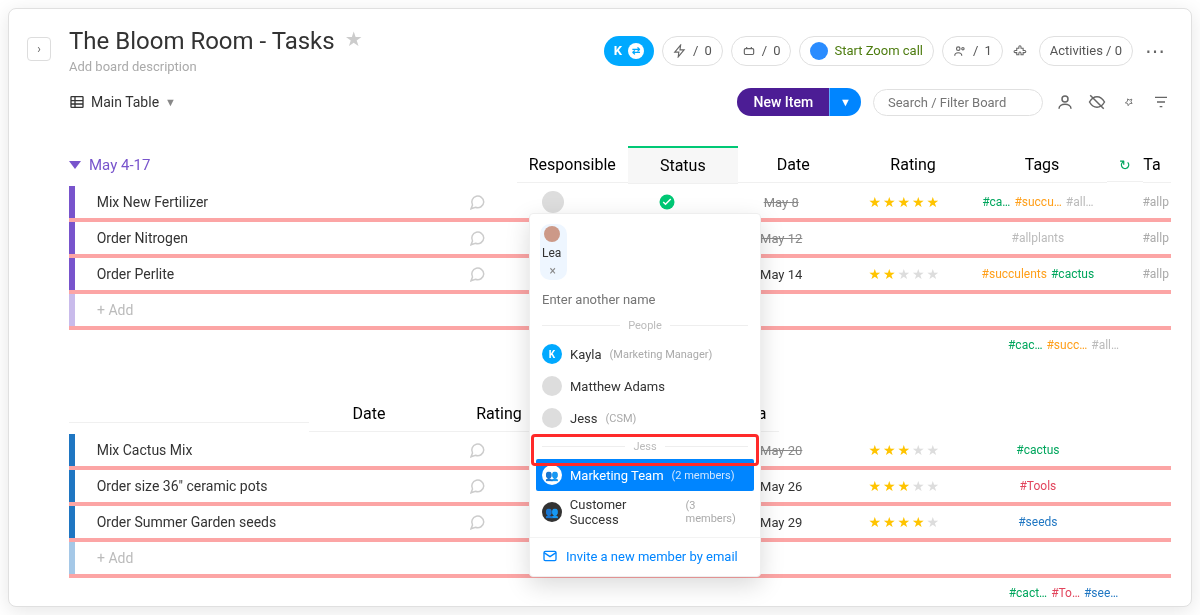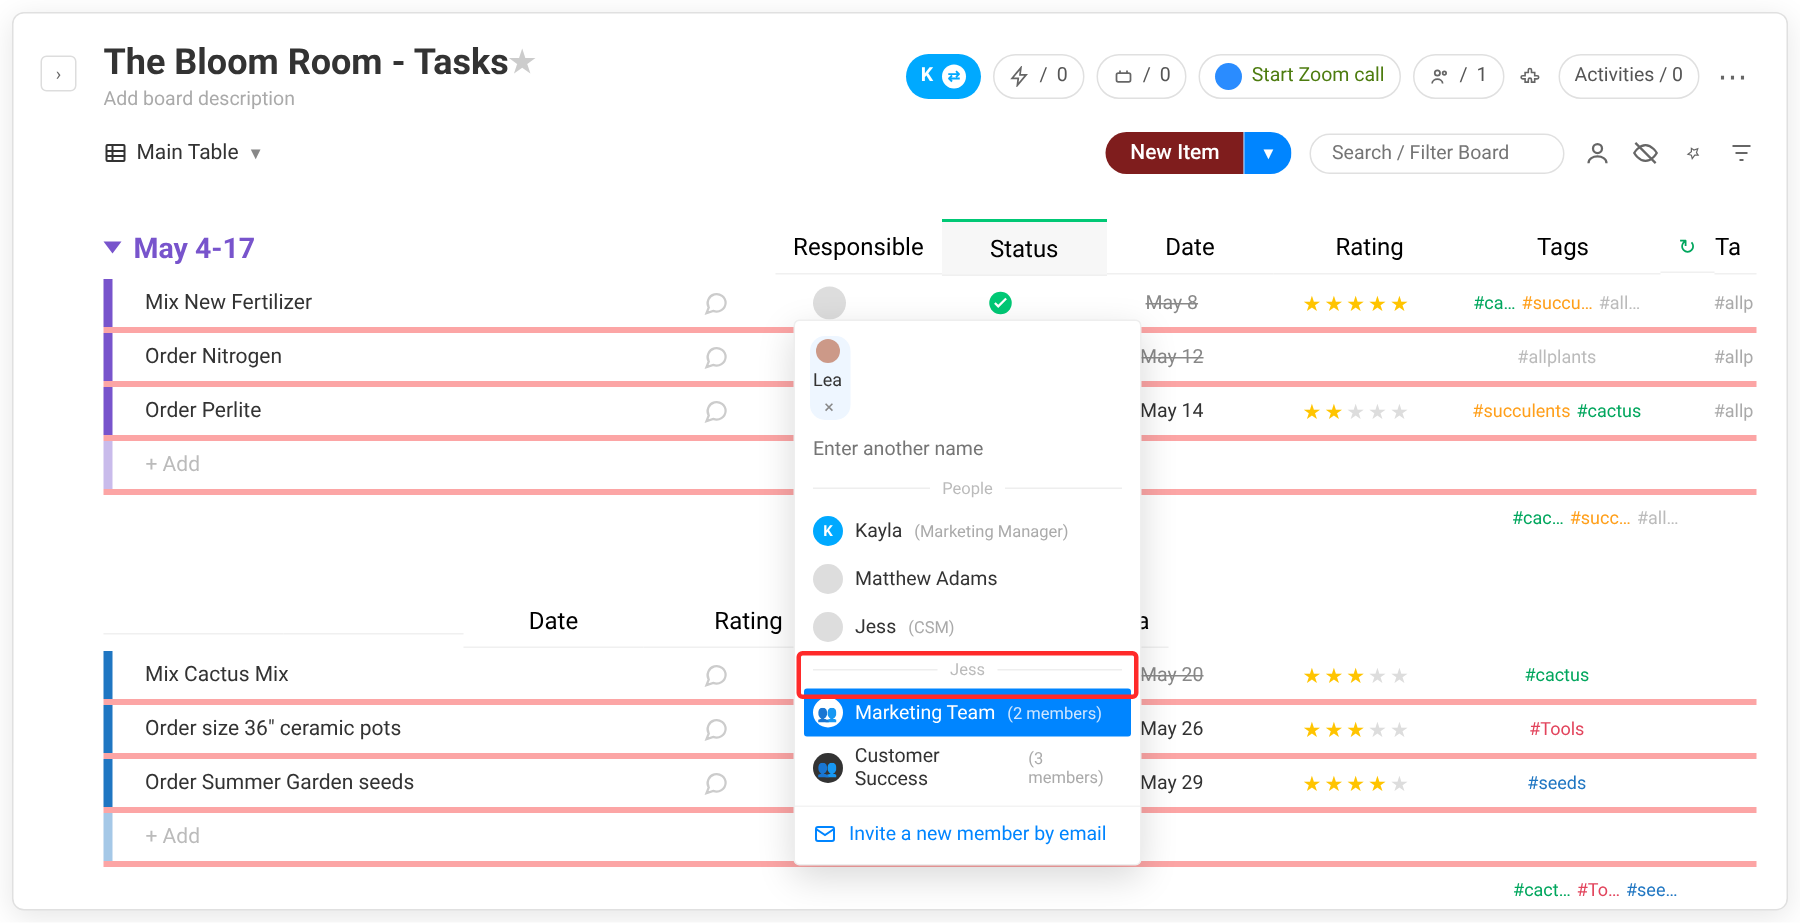--- a/index.html
+++ b/index.html
@@ -1,44 +1,44 @@
 <!DOCTYPE html>
 <html><head>
 <meta charset="utf-8">
 <style>
 * { box-sizing: border-box; margin: 0; padding: 0; font-family: -apple-system, BlinkMacSystemFont, "Segoe UI", Roboto, Helvetica, Arial, sans-serif; }
 body { background: #fff; width: 1200px; height: 615px; position: relative; overflow: hidden; }
 .shell { border: 1px solid #e0e0e0; border-radius: 8px; margin: 8px; height: 599px; box-shadow: 0 4px 20px rgba(0,0,0,0.1); position: relative; overflow: hidden; background:#fff; }
 .chevron-back { position:absolute; left:18px; top:28px; width:24px; height:24px; border:1px solid #ddd; border-radius:4px; display:flex; align-items:center; justify-content:center; color:#666; font-size:12px; cursor:pointer; }
 .header { padding: 18px 20px 0 60px; display:flex; align-items:center; }
 .title-wrap { flex:1; }
-.title { font-size:24px; font-weight:700; color:#333; display:flex; align-items:center; }
+.title { font-size:24px; font-weight:400; color:#333; display:flex; gap:10px; }
 .star { color:#ccc; font-size:20px; cursor:pointer; }
 .desc { color:#aaa; font-size:13px; margin-top:4px; }
 .header-right { display:flex; align-items:center; gap:8px; }
 .pill { border:1px solid #e0e0e0; border-radius:16px; padding:4px 10px; display:flex; align-items:center; gap:6px; font-size:13px; color:#555; height:30px; cursor:pointer; }
 .pill.blue-badge { background:#00a9ff; color:#fff; border:none; font-weight:700; padding:4px 10px; border-radius:16px; }
 .pill .blue-ic { width:16px; height:16px; border-radius:50%; background:#fff; color:#00a9ff; font-size:10px; display:flex; align-items:center; justify-content:center; font-weight:700;}
 .pill.zoom { color:#4d7c0f; }
 .zoom-dot { width:18px; height:18px; border-radius:50%; background:#2a8cff; display:inline-block; }
 .dots3 { font-size:20px; color:#666; letter-spacing:2px; cursor:pointer; padding:0 4px; }
 .toolbar { padding: 14px 20px 0 60px; display:flex; align-items:center; }
 .view-pill { display:flex; align-items:center; gap:6px; font-size:14px; color:#333; cursor:pointer; }
 .grid-ic { width:16px; height:16px; display:inline-block; }
 .toolbar-right { margin-left:auto; display:flex; align-items:center; gap:12px; }
 .newitem { display:flex; align-items:stretch; }
-.newitem-main { background:#7f1d1d; color:#fff; padding:6px 16px; border-radius:16px 0 0 16px; font-size:14px; font-weight:500; cursor:pointer; }
+.newitem-main { background:#4c1d95; color:#fff; padding:6px 16px; border-radius:16px 0 0 16px; font-size:14px; font-weight:500; cursor:pointer; }
 .newitem-dd { background:#0085ff; color:#fff; padding:6px 10px; border-left:1px solid rgba(255,255,255,.35); border-radius:0 16px 16px 0; cursor:pointer; font-size:11px; display:flex; align-items:center; }
 .search { border:1px solid #e0e0e0; border-radius:16px; padding:5px 14px; font-size:13px; color:#aaa; width:170px; }
 .tb-ic { color:#666; font-size:16px; cursor:pointer; display:flex; align-items:center; justify-content:center; width:20px; }
 .content { padding: 30px 20px 0 60px; }
 .group { margin-bottom: 30px; }
 .group-head { display:flex; align-items:center; }
 .fold { width:0; height:0; border-left:6px solid transparent; border-right:6px solid transparent; border-top:8px solid; margin-right:8px; cursor:pointer; }
-.group-title { font-size:19px; font-weight:700; cursor:pointer; }
+.group-title { font-size:15px; font-weight:400; cursor:pointer; }
 .col { width:120px; text-align:center; padding:8px 0; border-bottom:1px solid #f0f0f0;}
 .col.status { background:#f7f7f7; border-top:2px solid #00c875;}
 .col.rating { width:140px; }
 .col.arrow { width:40px; color:#00a65d; font-size:14px; }
 .col.extra { width:30px; text-align:left; }
 .task-row { display:flex; align-items:center; height:36px; border-bottom:4px solid #fca5a5; font-size:14px; color:#333; }
 .task-bar { width:6px; align-self:stretch; }
 .task-name-cell { width:442px; display:flex; align-items:center; padding-left:22px; gap:8px; }
 .chat-ic { color:#ccc; margin-left:auto; margin-right:10px; cursor:pointer; }
 .cell { width:120px; display:flex; align-items:center; justify-content:center; font-size:13px;}

